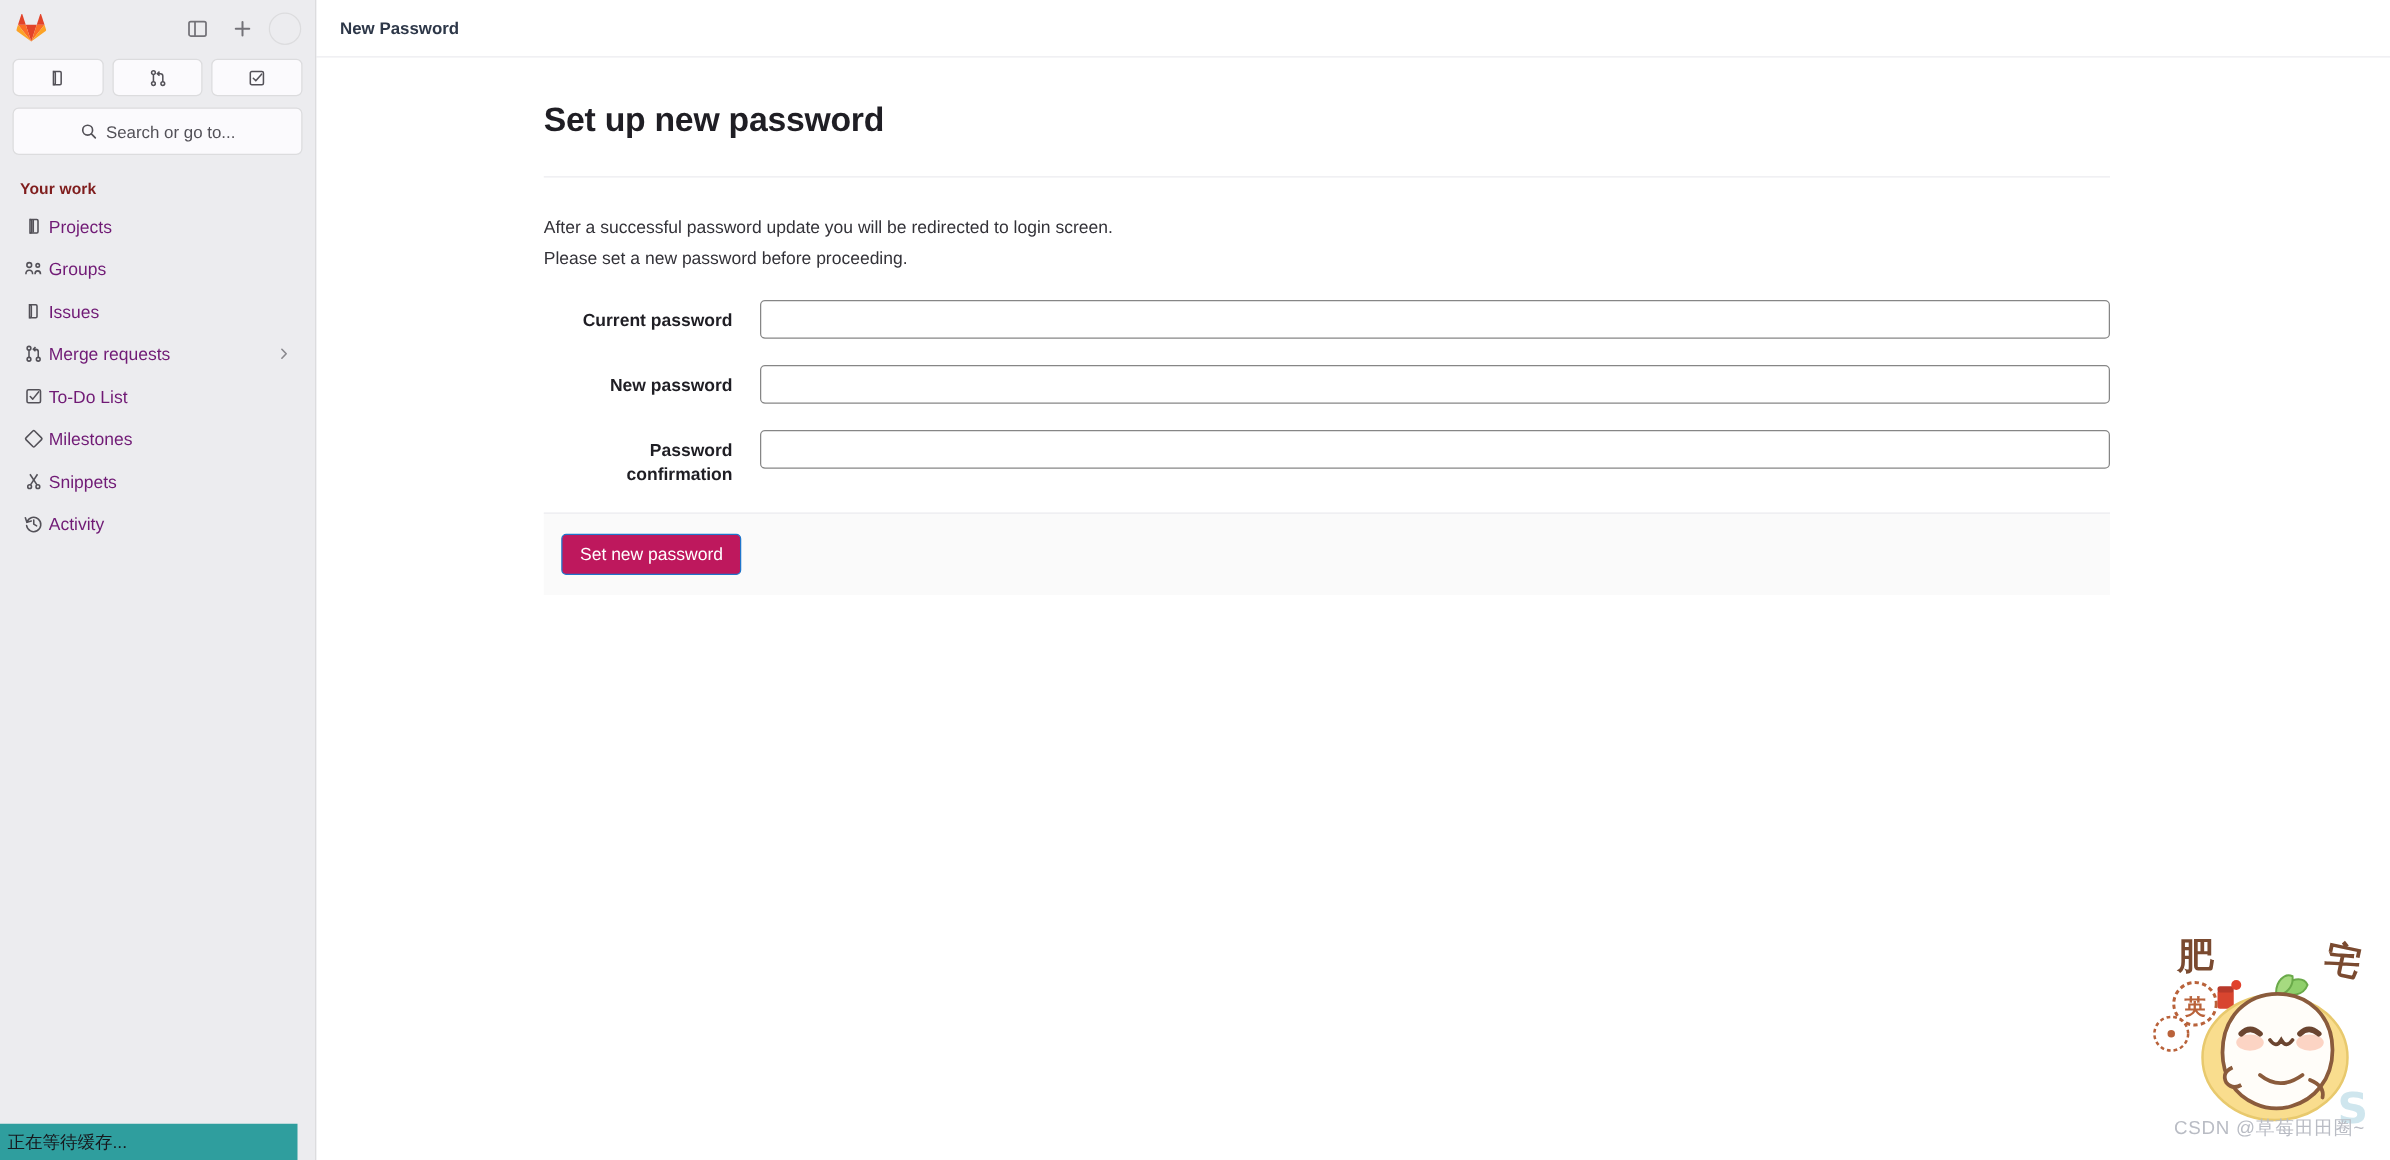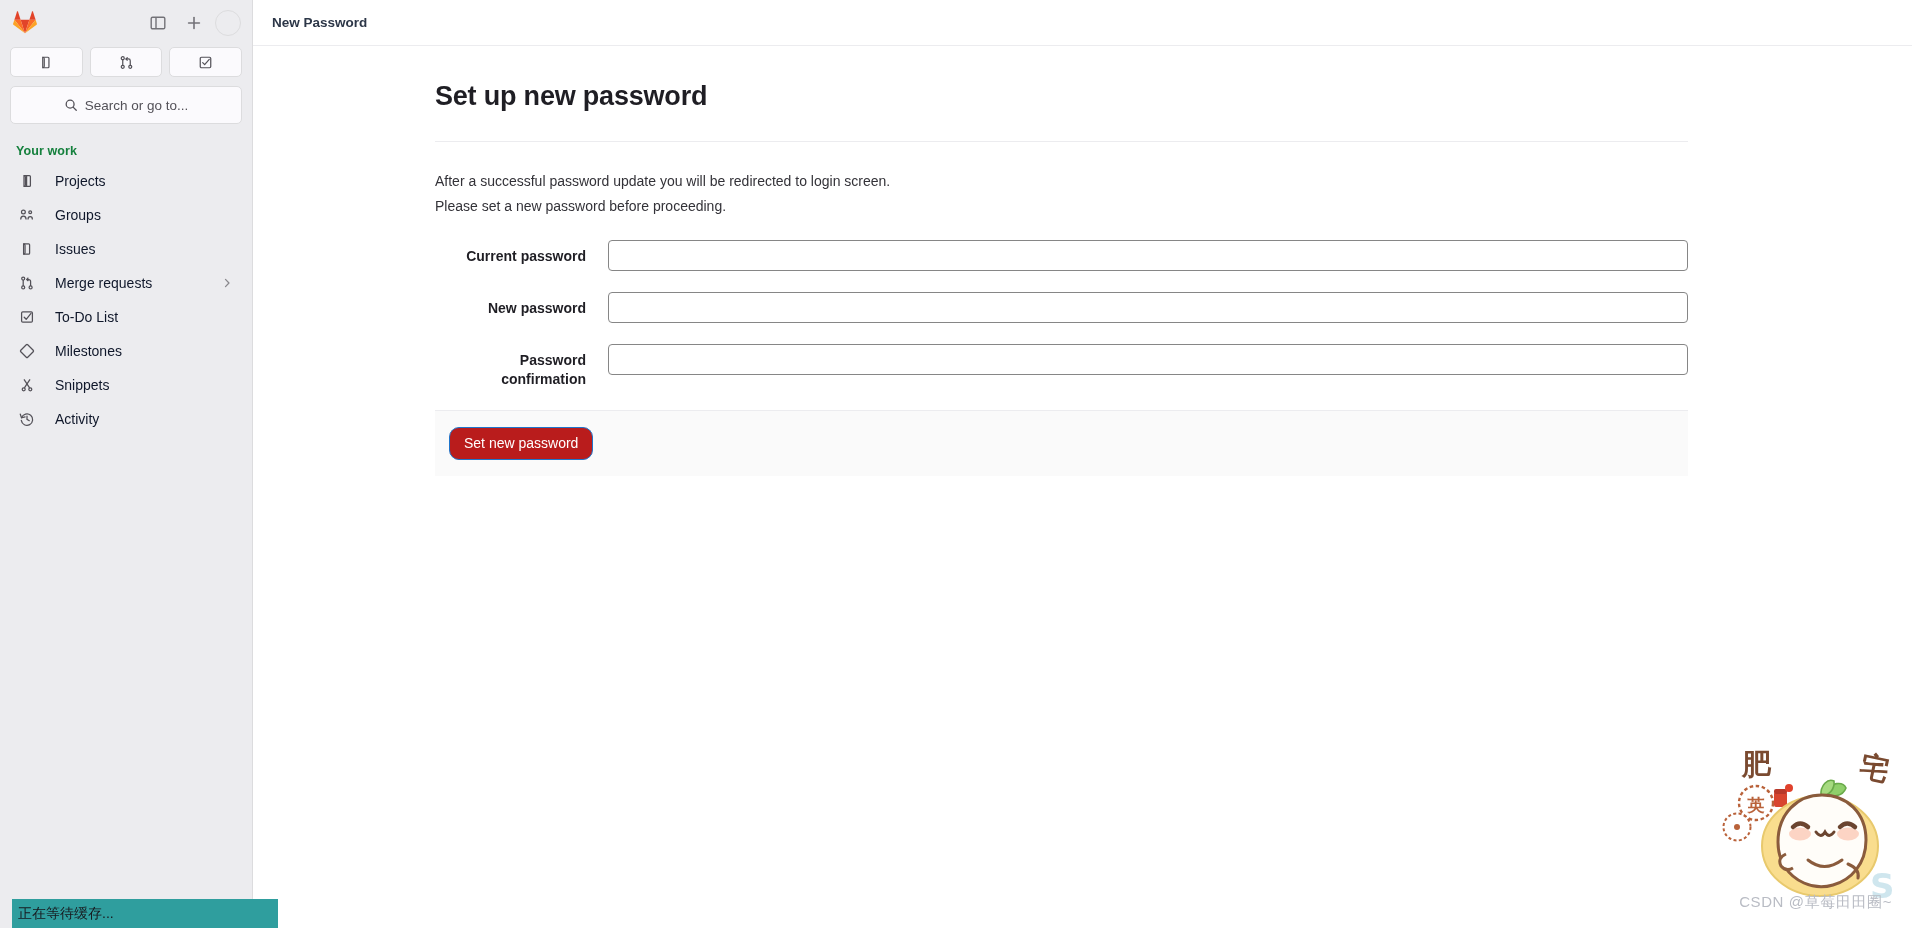--- a/index.html
+++ b/index.html
@@ -108,39 +108,39 @@
     justify-content: center;
     gap: 7px;
     color: #535158;
     font-size: 13.5px;
     cursor: pointer;
   }
 
   .sb-section-title {
     font-size: 12.5px;
     font-weight: bold;
-    color: #15803d;
+    color: #7f1d1d;
     padding: 0 16px;
     margin-top: 20px;
     margin-bottom: 6px;
     letter-spacing: .1px;
   }
 
   .nav-list { list-style: none; padding: 0 10px; }
 
   .nav-item {
     display: flex;
     align-items: center;
     height: 34px;
     padding: 0 8px;
     border-radius: 5px;
-    color: #0f172a;
+    color: #701a75;
     font-size: 14px;
     cursor: pointer;
-    gap: 20px;
+    gap: 4px;
   }
 
   .nav-ico {
     width: 17px;
     height: 17px;
     flex: 0 0 17px;
     display: flex;
     align-items: center;
     justify-content: center;
     color: #535158;
@@ -155,30 +155,29 @@
     display: flex;
     align-items: center;
     justify-content: center;
   }
 
   
   #status-bar {
     position: absolute;
     left: 0;
     bottom: 0;
-    width: 266px;
+    width: 238px;
     height: 29px;
     background: #2f9e9e;
     display: flex;
     align-items: center;
     padding-left: 6px;
     font-size: 14px;
     color: #17181d;
     z-index: 40;
-    margin-left: 12px;
   }
 
   
   #main {
     flex: 1;
     height: 928px;
     display: flex;
     flex-direction: column;
     background: #fff;
     min-width: 0;
@@ -529,21 +528,21 @@
           </div>
 
           <div class="form-row">
             <label class="form-label">Password confirmation</label>
             <div class="form-field">
               <input class="text-input" type="password" autocomplete="off" placeholder="" style="">
             </div>
           </div>
 
           <div id="form-footer">
-            <button id="submit-button" type="submit" style="background: #b91c1c; border-color: rgb(31, 117, 203); border-radius: 10px;">Set new password</button>
+            <button id="submit-button" type="submit" style="background: #be185d; border-color: rgb(31, 117, 203);">Set new password</button>
           </div>
 
         </form>
 
       </div>
     </div>
   </div>
 
   <div id="mascot">
     <svg width="196" height="180" viewBox="0 0 196 180" aria-hidden="true">

